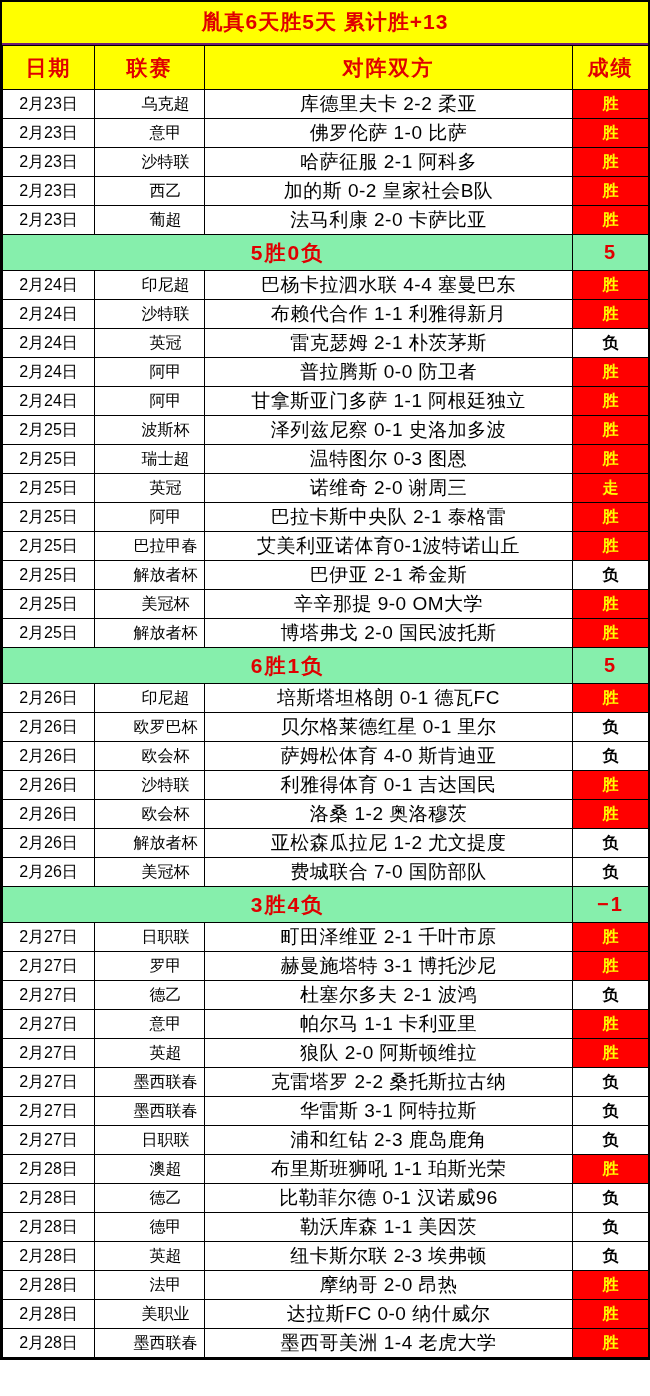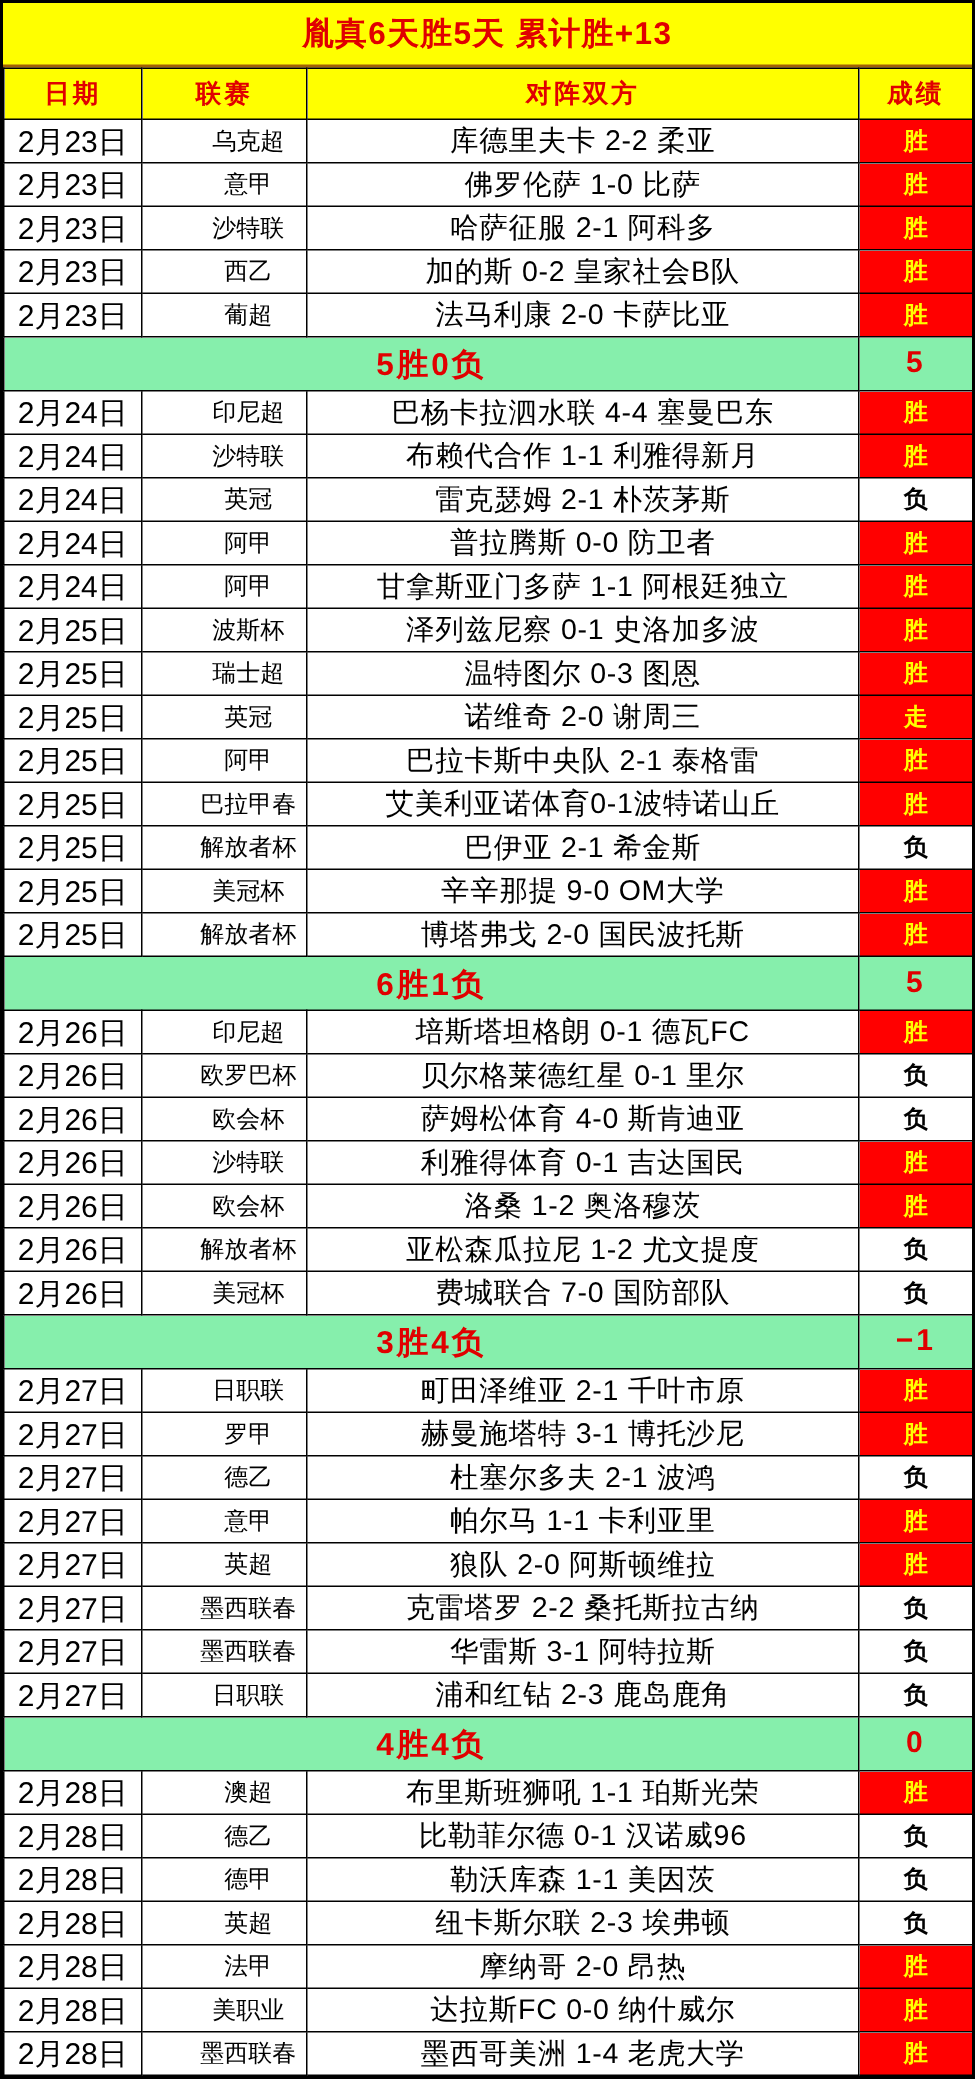--- a/index.html
+++ b/index.html
@@ -17,21 +17,21 @@
     border: 2px solid #000;
     background: #ffffff;
   }
   .title-bar {
     background: #ffff00;
     color: #e00000;
     font-size: 21px;
     font-weight: bold;
     text-align: center;
     padding: 6px 0 7px 0;
-    border-bottom: 2px solid #a16207;
+    border-bottom: 2px solid #701a75;
     letter-spacing: 1px;
   }
   table {
     border-collapse: collapse;
     width: 100%;
     table-layout: fixed;
   }
   col.c-date { width: 92px; }
   col.c-league { width: 110px; }
   col.c-match { width: 368px; }
@@ -45,25 +45,25 @@
     height: 29px;
     padding: 0 2px;
     box-sizing: border-box;
     overflow: hidden;
     white-space: nowrap;
   }
   tr.header-row td {
     background: #ffff00;
     color: #e00000;
     font-weight: bold;
-    font-size: 17px;
-    height: 34px;
+    font-size: 21px;
+    height: 44px;
     letter-spacing: 2px;
   }
-  td.cell-date { font-size: 20px; text-align: center; }
+  td.cell-date { font-size: 16px; text-align: center; }
   td.cell-league { font-size: 16px; padding-left: 34px; }
   td.cell-match { font-size: 19px; letter-spacing: 0.5px; }
   td.cell-result { font-size: 16px; font-weight: bold; }
 
   td.res-win {
     background: #ff0000;
     color: #ffff00;
   }
   td.res-loss {
     background: #ffffff;
@@ -308,24 +308,20 @@
           <td class="cell-league">墨西联春</td>
           <td class="cell-match">华雷斯  3-1  阿特拉斯</td>
           <td class="cell-result res-loss">负</td>
         </tr>
         <tr>
           <td class="cell-date">2月27日</td>
           <td class="cell-league">日职联</td>
           <td class="cell-match">浦和红钻  2-3  鹿岛鹿角</td>
           <td class="cell-result res-loss">负</td>
         </tr>
-        <tr class="summary-row">
-          <td colspan="3">4胜4负</td>
-          <td class="summary-score">0</td>
-        </tr>
         <tr>
           <td class="cell-date">2月28日</td>
           <td class="cell-league">澳超</td>
           <td class="cell-match">布里斯班狮吼  1-1  珀斯光荣</td>
           <td class="cell-result res-win">胜</td>
         </tr>
         <tr>
           <td class="cell-date">2月28日</td>
           <td class="cell-league">德乙</td>
           <td class="cell-match">比勒菲尔德  0-1  汉诺威96</td>

